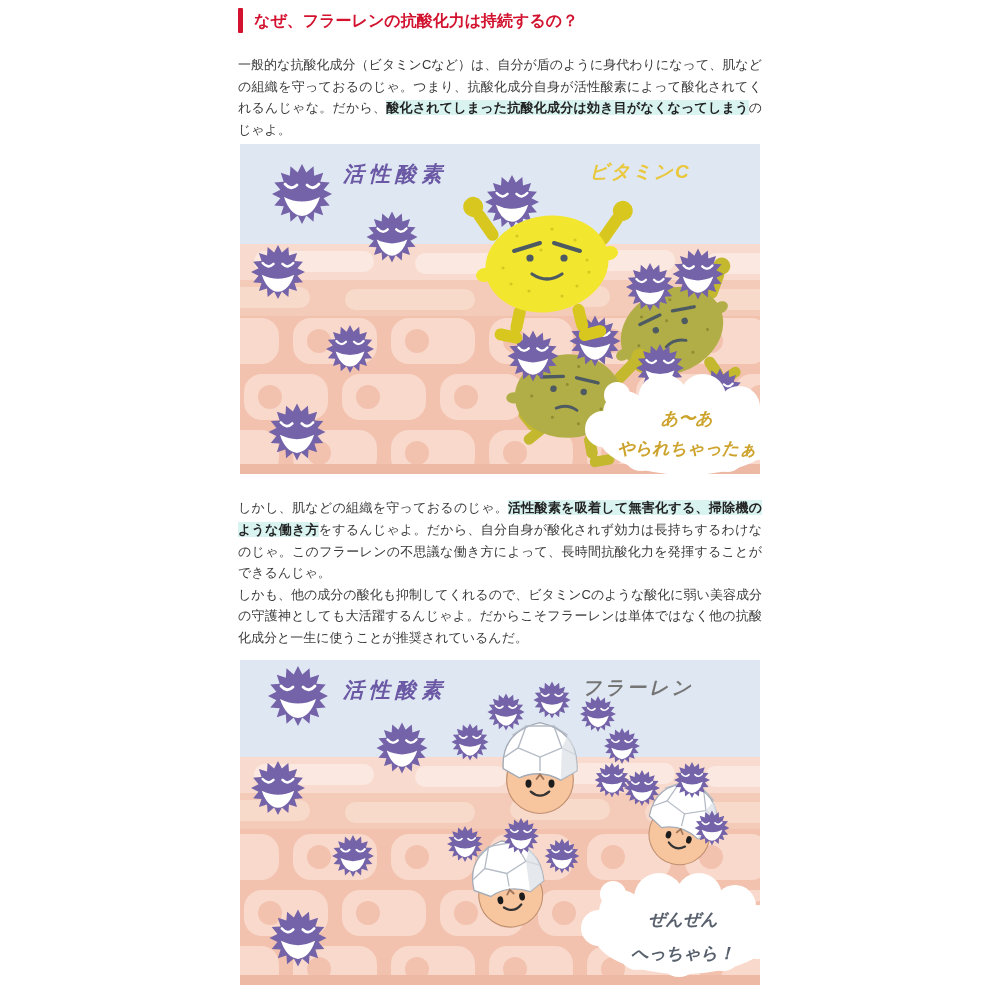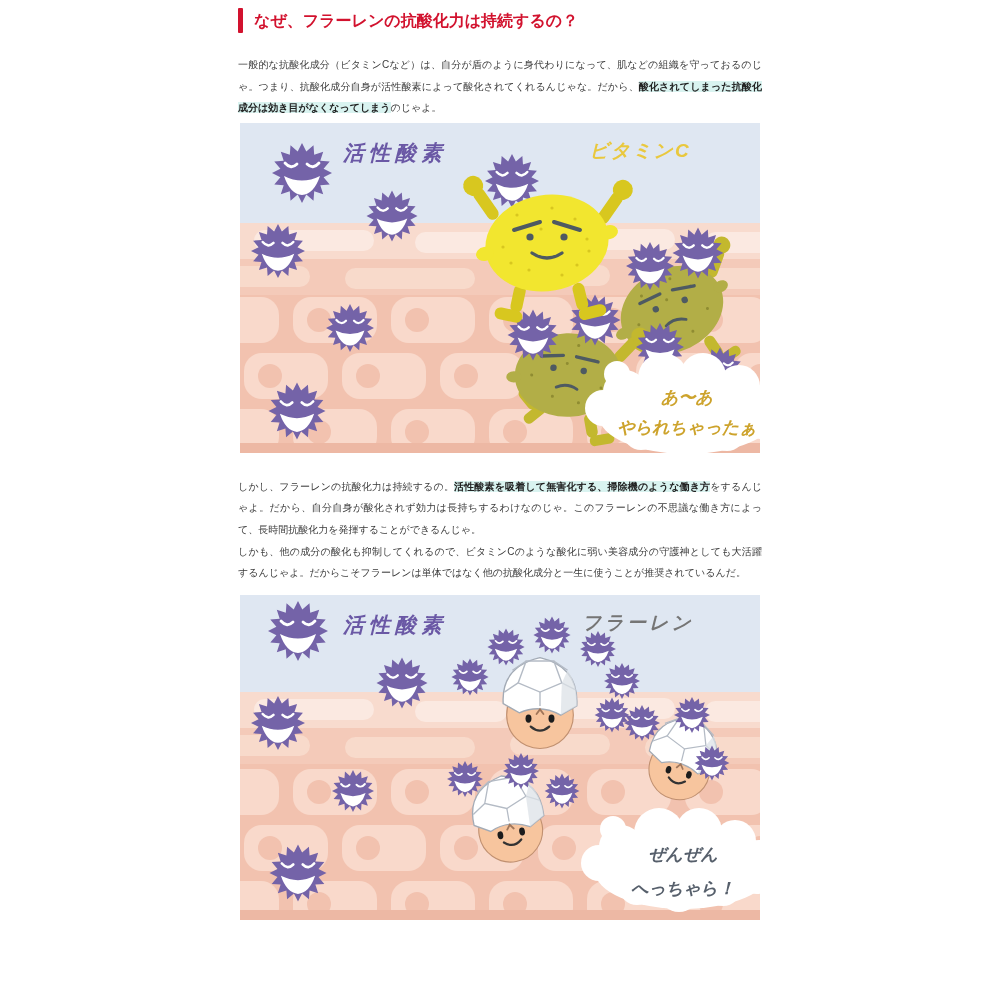--- a/index.html
+++ b/index.html
@@ -5,21 +5,21 @@
   html,body{margin:0;padding:0;}
   body{
     width:1000px;height:1000px;background:#ffffff;overflow:hidden;
     font-family:"Liberation Sans","DejaVu Sans",sans-serif;
   }
   .page{position:relative;width:916px;height:1000px;background:#fff;}
   .content{position:absolute;left:238px;top:0;width:524px;}
   .heading{display:flex;align-items:center;margin-top:8px;}
   .heading-bar{width:5px;height:25px;background:#d2122e;border-radius:1px;flex:0 0 auto;}
   .heading-text{margin-left:11px;font-size:16px;font-weight:bold;color:#d2122e;line-height:24px;}
-  .para{margin-top:21px;font-size:10px;line-height:21.6px;color:#3a3a3a;text-align:justify;}
+  .para{margin-top:21px;font-size:13px;line-height:21.6px;color:#3a3a3a;text-align:justify;}
   .para.second{margin-top:23px;}
   .hl{font-weight:bold;color:#222;background:#d9f3f0;}
   .illus{margin-top:4px;margin-left:2px;line-height:0;font-style:italic;}
   .illus.second{margin-top:11px;}
   svg text{font-family:"Liberation Sans","DejaVu Sans",sans-serif;}
 </style>
 </head>
 <body>
 
 <svg width="0" height="0" style="position:absolute" aria-hidden="true">
@@ -198,21 +198,21 @@
         <text x="400" y="34" text-anchor="middle" font-size="19" font-weight="bold" fill="#e9c83e" letter-spacing="2">ビタミンC</text>
 
         <g>
           <use href="#cloud" transform="translate(447,287)"></use>
           <text x="447" y="280" text-anchor="middle" font-size="17" font-weight="bold" fill="#cda32c">あ〜あ</text>
           <text x="447" y="310" text-anchor="middle" font-size="17" font-weight="bold" fill="#cda32c">やられちゃったぁ</text>
         </g>
       </svg>
     </div>
 
-    <div class="para second"><span>しかし、フラーレンの抗酸化力は持続するの。</span><span class="hl">活性酸素を吸着して無害化する、掃除機のような働き方</span><span>をするんじゃよ。だから、自分自身が酸化されず効力は長持ちするわけなのじゃ。このフラーレンの不思議な働き方によって、長時間抗酸化力を発揮することができるんじゃ。</span><br><span>しかも、他の成分の酸化も抑制してくれるので、ビタミンCのような酸化に弱い美容成分の守護神としても大活躍するんじゃよ。だからこそフラーレンは単体ではなく他の抗酸化成分と一生に使うことが推奨されているんだ。</span></div>
+    <div class="para second"><span>しかし、肌などの組織を守っておるのじゃ。</span><span class="hl">活性酸素を吸着して無害化する、掃除機のような働き方</span><span>をするんじゃよ。だから、自分自身が酸化されず効力は長持ちするわけなのじゃ。このフラーレンの不思議な働き方によって、長時間抗酸化力を発揮することができるんじゃ。</span><br><span>しかも、他の成分の酸化も抑制してくれるので、ビタミンCのような酸化に弱い美容成分の守護神としても大活躍するんじゃよ。だからこそフラーレンは単体ではなく他の抗酸化成分と一生に使うことが推奨されているんだ。</span></div>
 
     <div class="illus second">
       <svg width="520" height="325" viewBox="0 0 520 325">
         <rect width="520" height="97" fill="#dfe7f2"></rect>
         <rect y="97" width="520" height="36" fill="#f8dbce"></rect>
         <g fill="#fbe9e1">
           <rect x="14" y="104" width="120" height="21" rx="10.5"></rect>
           <rect x="175" y="106" width="92" height="21" rx="10.5"></rect>
           <rect x="300" y="103" width="135" height="21" rx="10.5"></rect>
           <rect x="465" y="106" width="90" height="21" rx="10.5"></rect>

